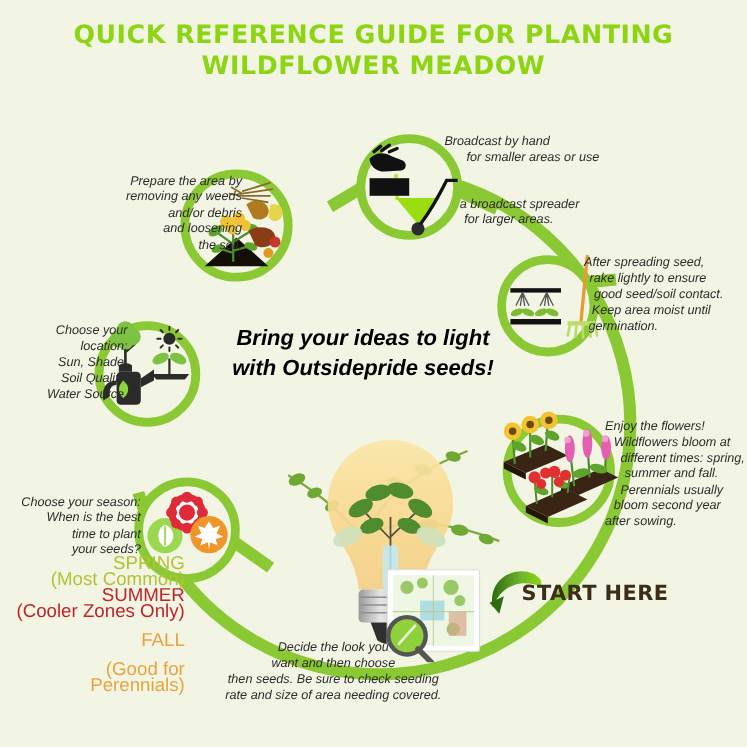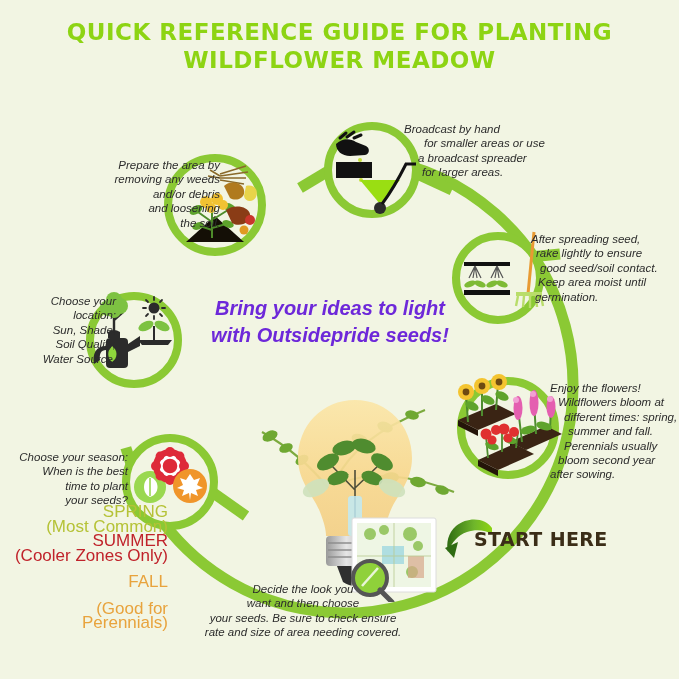--- a/index.html
+++ b/index.html
@@ -41,21 +41,21 @@
   
   #tagline {
     position: absolute;
     left: 180px; top: 295px;
     width: 300px;
     text-align: center;
     font-style: italic;
     font-weight: bold;
     font-size: 20px;
     line-height: 27px;
-    color: #6d28d9;
+    color: #000000;
   }
 
   
   .callout {
     position: absolute;
     font-style: italic;
     font-size: 11.5px;
     line-height: 14.4px;
     color: #2c2c2c;
     font-weight: 400;
@@ -448,21 +448,21 @@
     <div>Prepare the area by</div>
     <div>removing any weeds</div>
     <div>and/or debris</div>
     <div>and loosening</div>
     <div>the soil.</div>
   </div>
 
   <div class="callout" id="callout-broadcast">
     <div>Broadcast by hand</div>
     <div style="padding-left:8px;margin-left:12px;">for smaller areas or use</div>
-    <div style="padding-left:14px;">a broadcast spreader</div>
+    <div style="padding-left:14px;margin-top:28px;">a broadcast spreader</div>
     <div style="padding-left:18px;">for larger areas.</div>
   </div>
 
   <div class="callout" id="callout-rake">
     <div>After spreading seed,</div>
     <div style="padding-left:5px;">rake lightly to ensure</div>
     <div style="padding-left:9px;">good seed/soil contact.</div>
     <div style="padding-left:7px;">Keep area moist until</div>
     <div style="padding-left:4px;">germination.</div>
   </div>
@@ -487,21 +487,21 @@
   <div class="callout" id="callout-season">
     <div>Choose your season:</div>
     <div>When is the best</div>
     <div>time to plant</div>
     <div>your seeds?</div>
   </div>
 
   <div class="callout" id="callout-decide">
     <div>Decide the look you</div>
     <div>want and then choose</div>
-    <div>your seeds.  Be sure to check ensure</div>
+    <div>then seeds.  Be sure to check seeding</div>
     <div>rate and size of area needing covered.</div>
   </div>
 
   <div id="season-legend">
     <div class="sp">SPRING</div>
     <div class="sp">(Most Common)</div>
     <div class="su">SUMMER</div>
     <div class="su">(Cooler Zones Only)</div>
     <div class="fa">FALL</div>
     <div class="fa">(Good for Perennials)</div>

